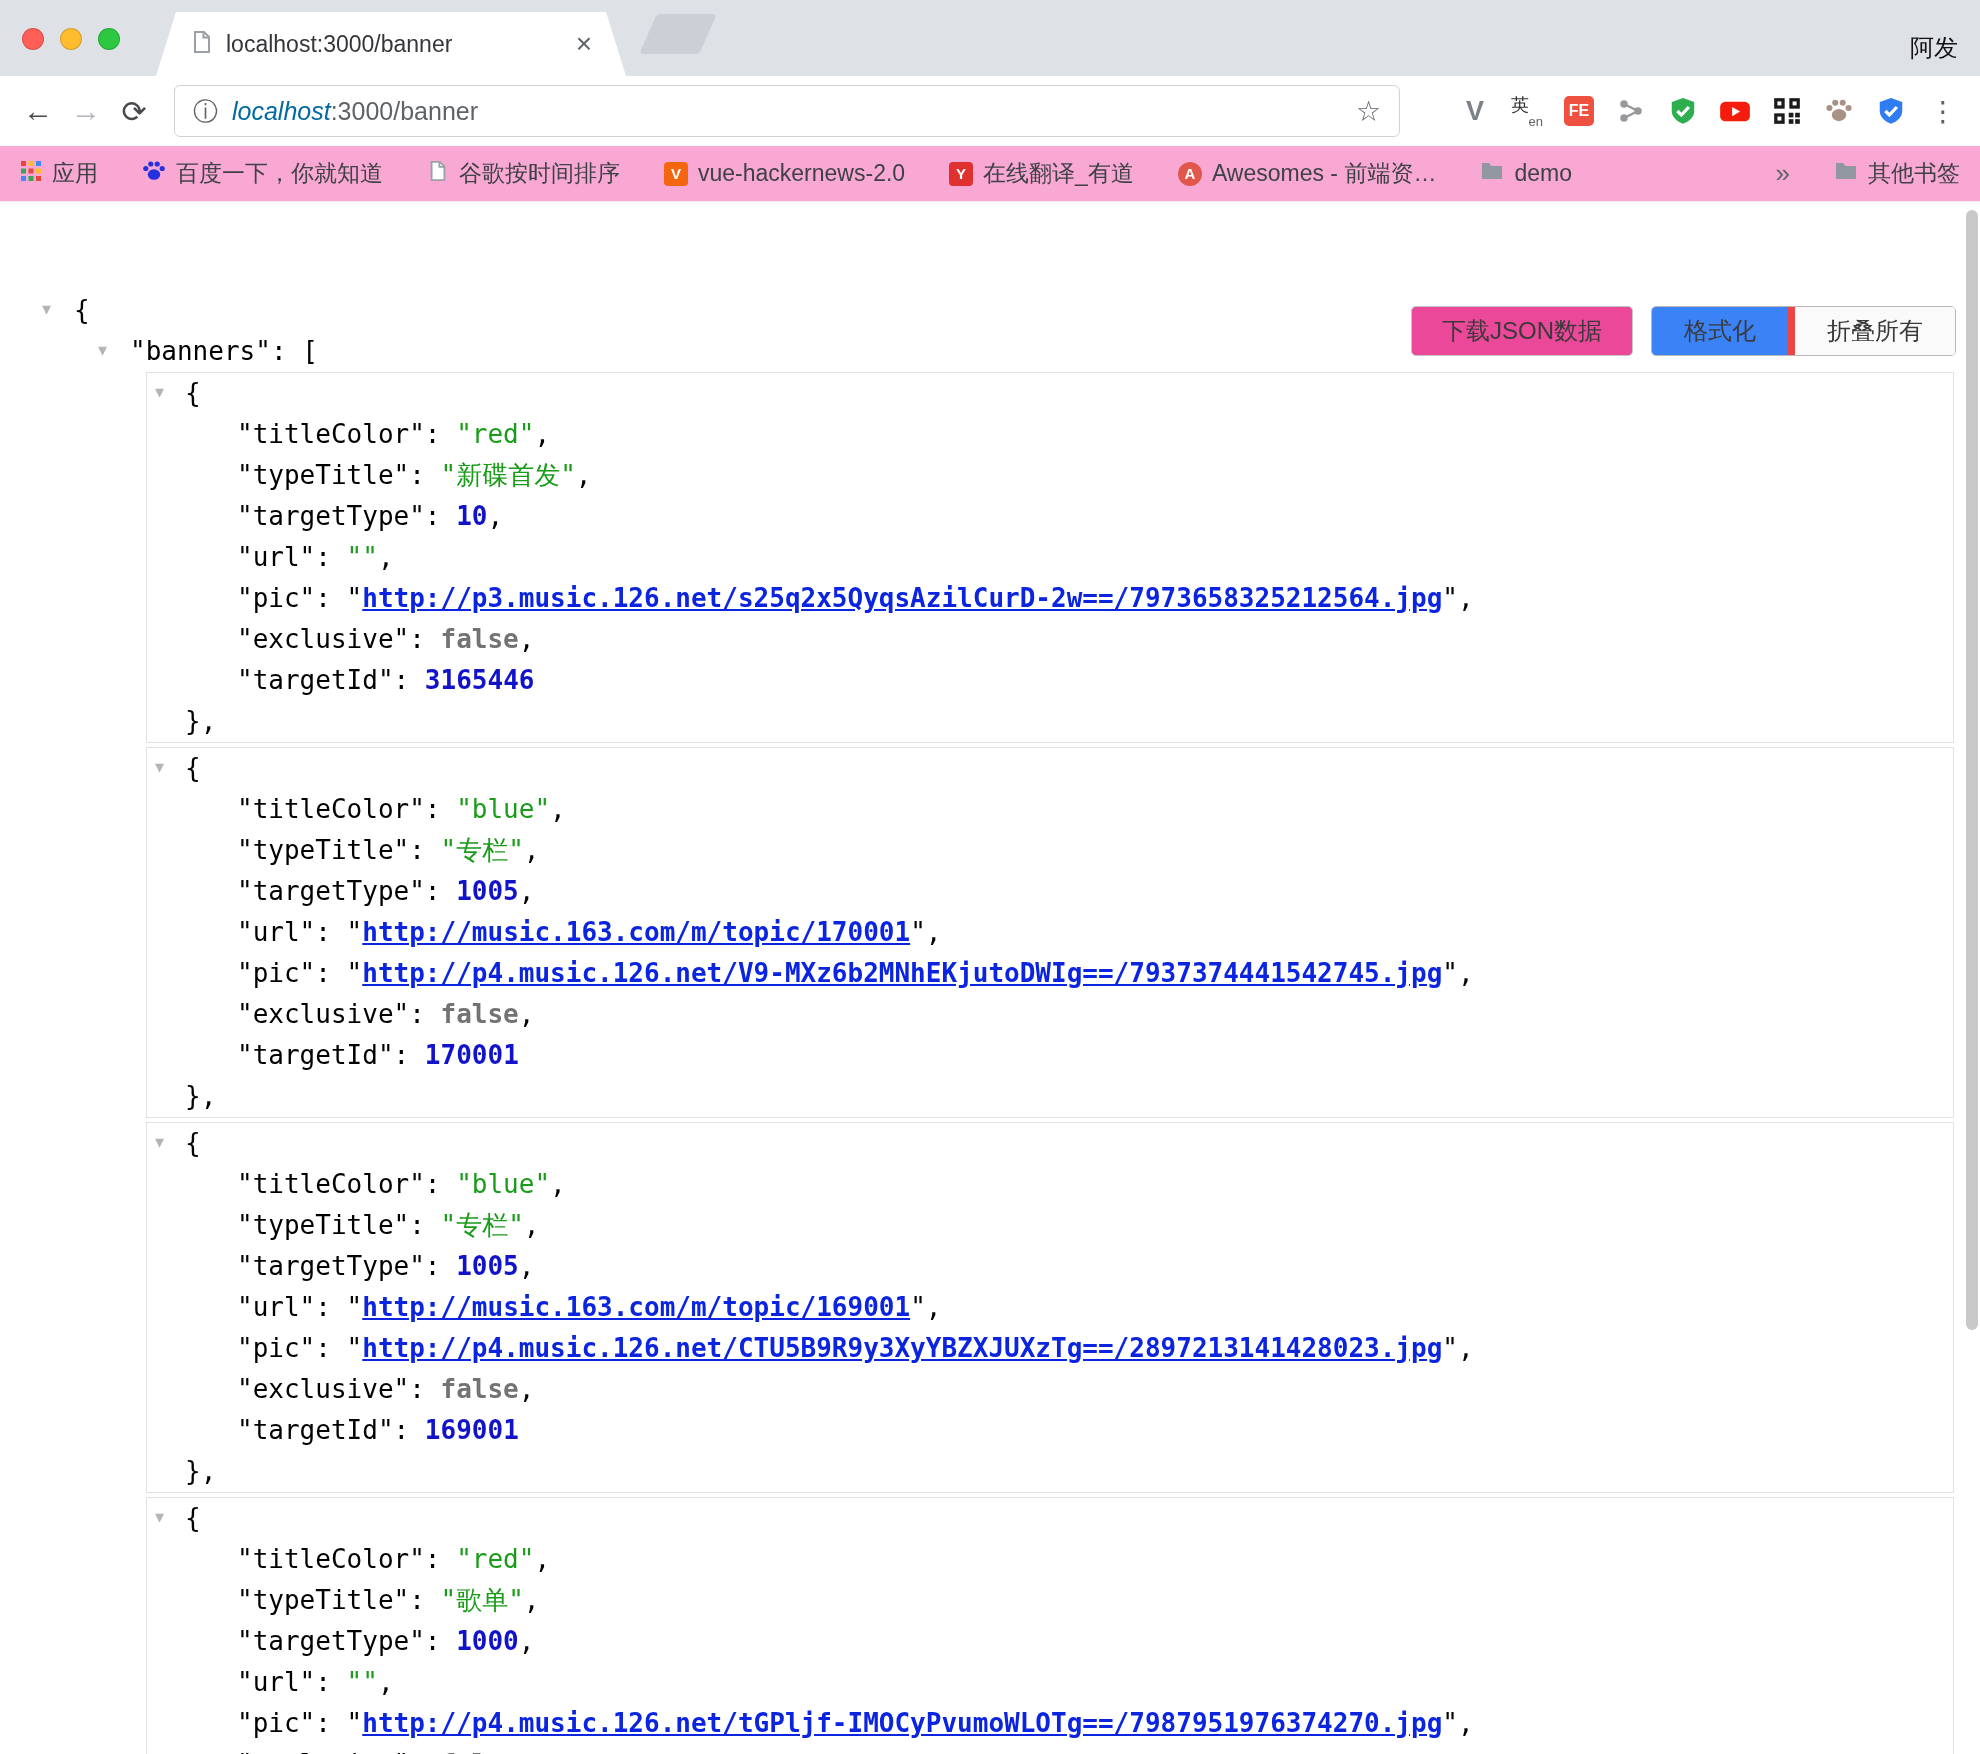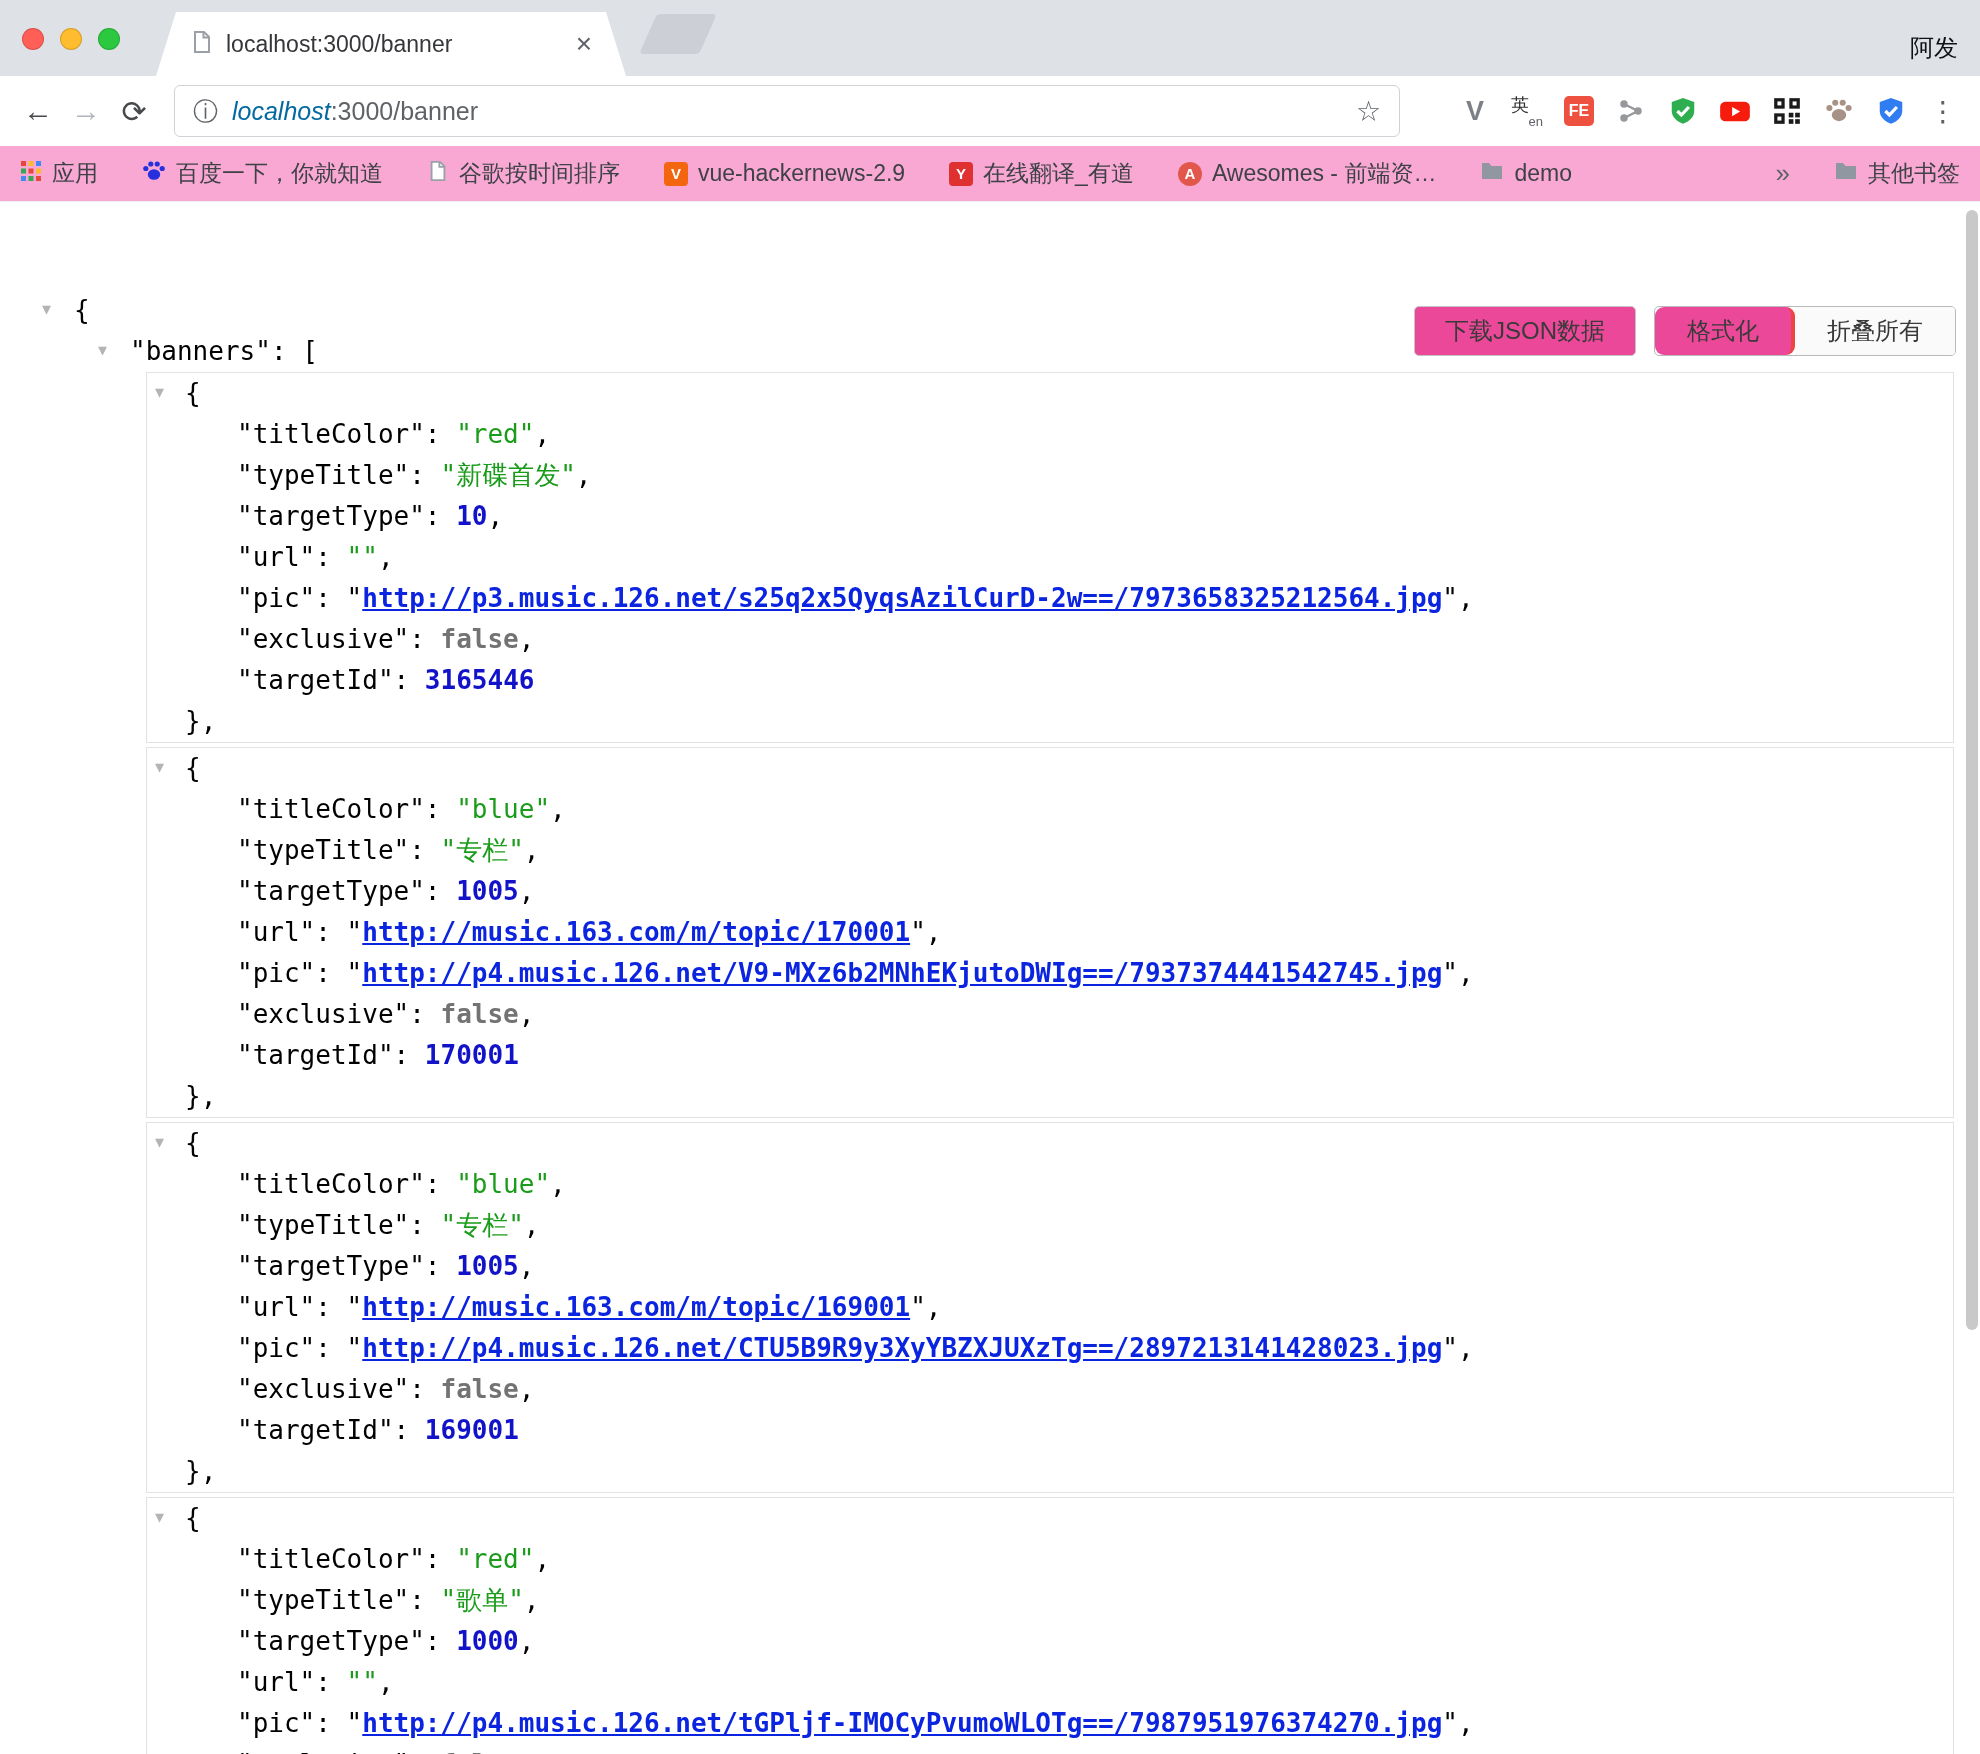--- a/index.html
+++ b/index.html
@@ -56,21 +56,21 @@
     font-weight:bold; font-size:15px; display:flex; align-items:center; justify-content:center; }
   .chevron { margin-left:auto; font-size:26px; color:#5f6368; }
 
   
   .page { position:relative; height:1552px; background:#fff; }
   .actions { position:absolute; top:16px; right:24px; display:flex; gap:18px; }
   .btn { height:50px; line-height:48px; padding:0 30px; font-size:24px; color:#3a3a3a;
     background:#ec4899; border:1px solid #c4c4c4; border-radius:5px; }
   .seg { display:flex; border:1px solid #b9b9b9; border-radius:5px; overflow:hidden; height:50px; }
   .seg-btn { line-height:48px; padding:0 32px; font-size:24px; color:#3a3a3a; background:#fafafa; }
-  .seg-btn.active { background:#ec4899; border-right:4px solid #ef4444;border-radius:9px; }
+  .seg-btn.active { background:#3b82f6; border-right:7px solid #ef4444; }
 
   
   .json-tree { margin-top:88px; font-family:"DejaVu Sans Mono","Liberation Mono",monospace;
     font-size:26px; color:#000; }
   .jline { position:relative; height:41px; line-height:41px; white-space:pre; }
   .jline.lv0 { padding-left:74px; }
   .jline.lv1 { padding-left:130px; }
   .jline.obj  { padding-left:38px; }
   .jline.prop { padding-left:90px; }
   .tri { position:absolute; font-size:15px; color:#b4b4b4; top:50%; transform:translateY(-54%); }
@@ -226,21 +226,21 @@
       <span>
         <svg width="22" height="22" viewBox="0 0 24 24">
             <path d="M5 2h9l5 5v15H5z" fill="#fff" stroke="#9aa0a6" stroke-width="2"></path>
             <path d="M13.5 2.5v5h5" fill="none" stroke="#9aa0a6" stroke-width="2"></path>
           </svg>
       </span>
       <span>谷歌按时间排序</span>
     </div>
     <div class="bm">
       <span class="bm-sq vue">V</span>
-      <span>vue-hackernews-2.9</span>
+      <span>vue-hackernews-2.0</span>
     </div>
     <div class="bm">
       <span class="bm-sq youdao">Y</span>
       <span>在线翻译_有道</span>
     </div>
     <div class="bm">
       <span class="bm-circ">A</span>
       <span>Awesomes - 前端资…</span>
     </div>
     <div class="bm">

